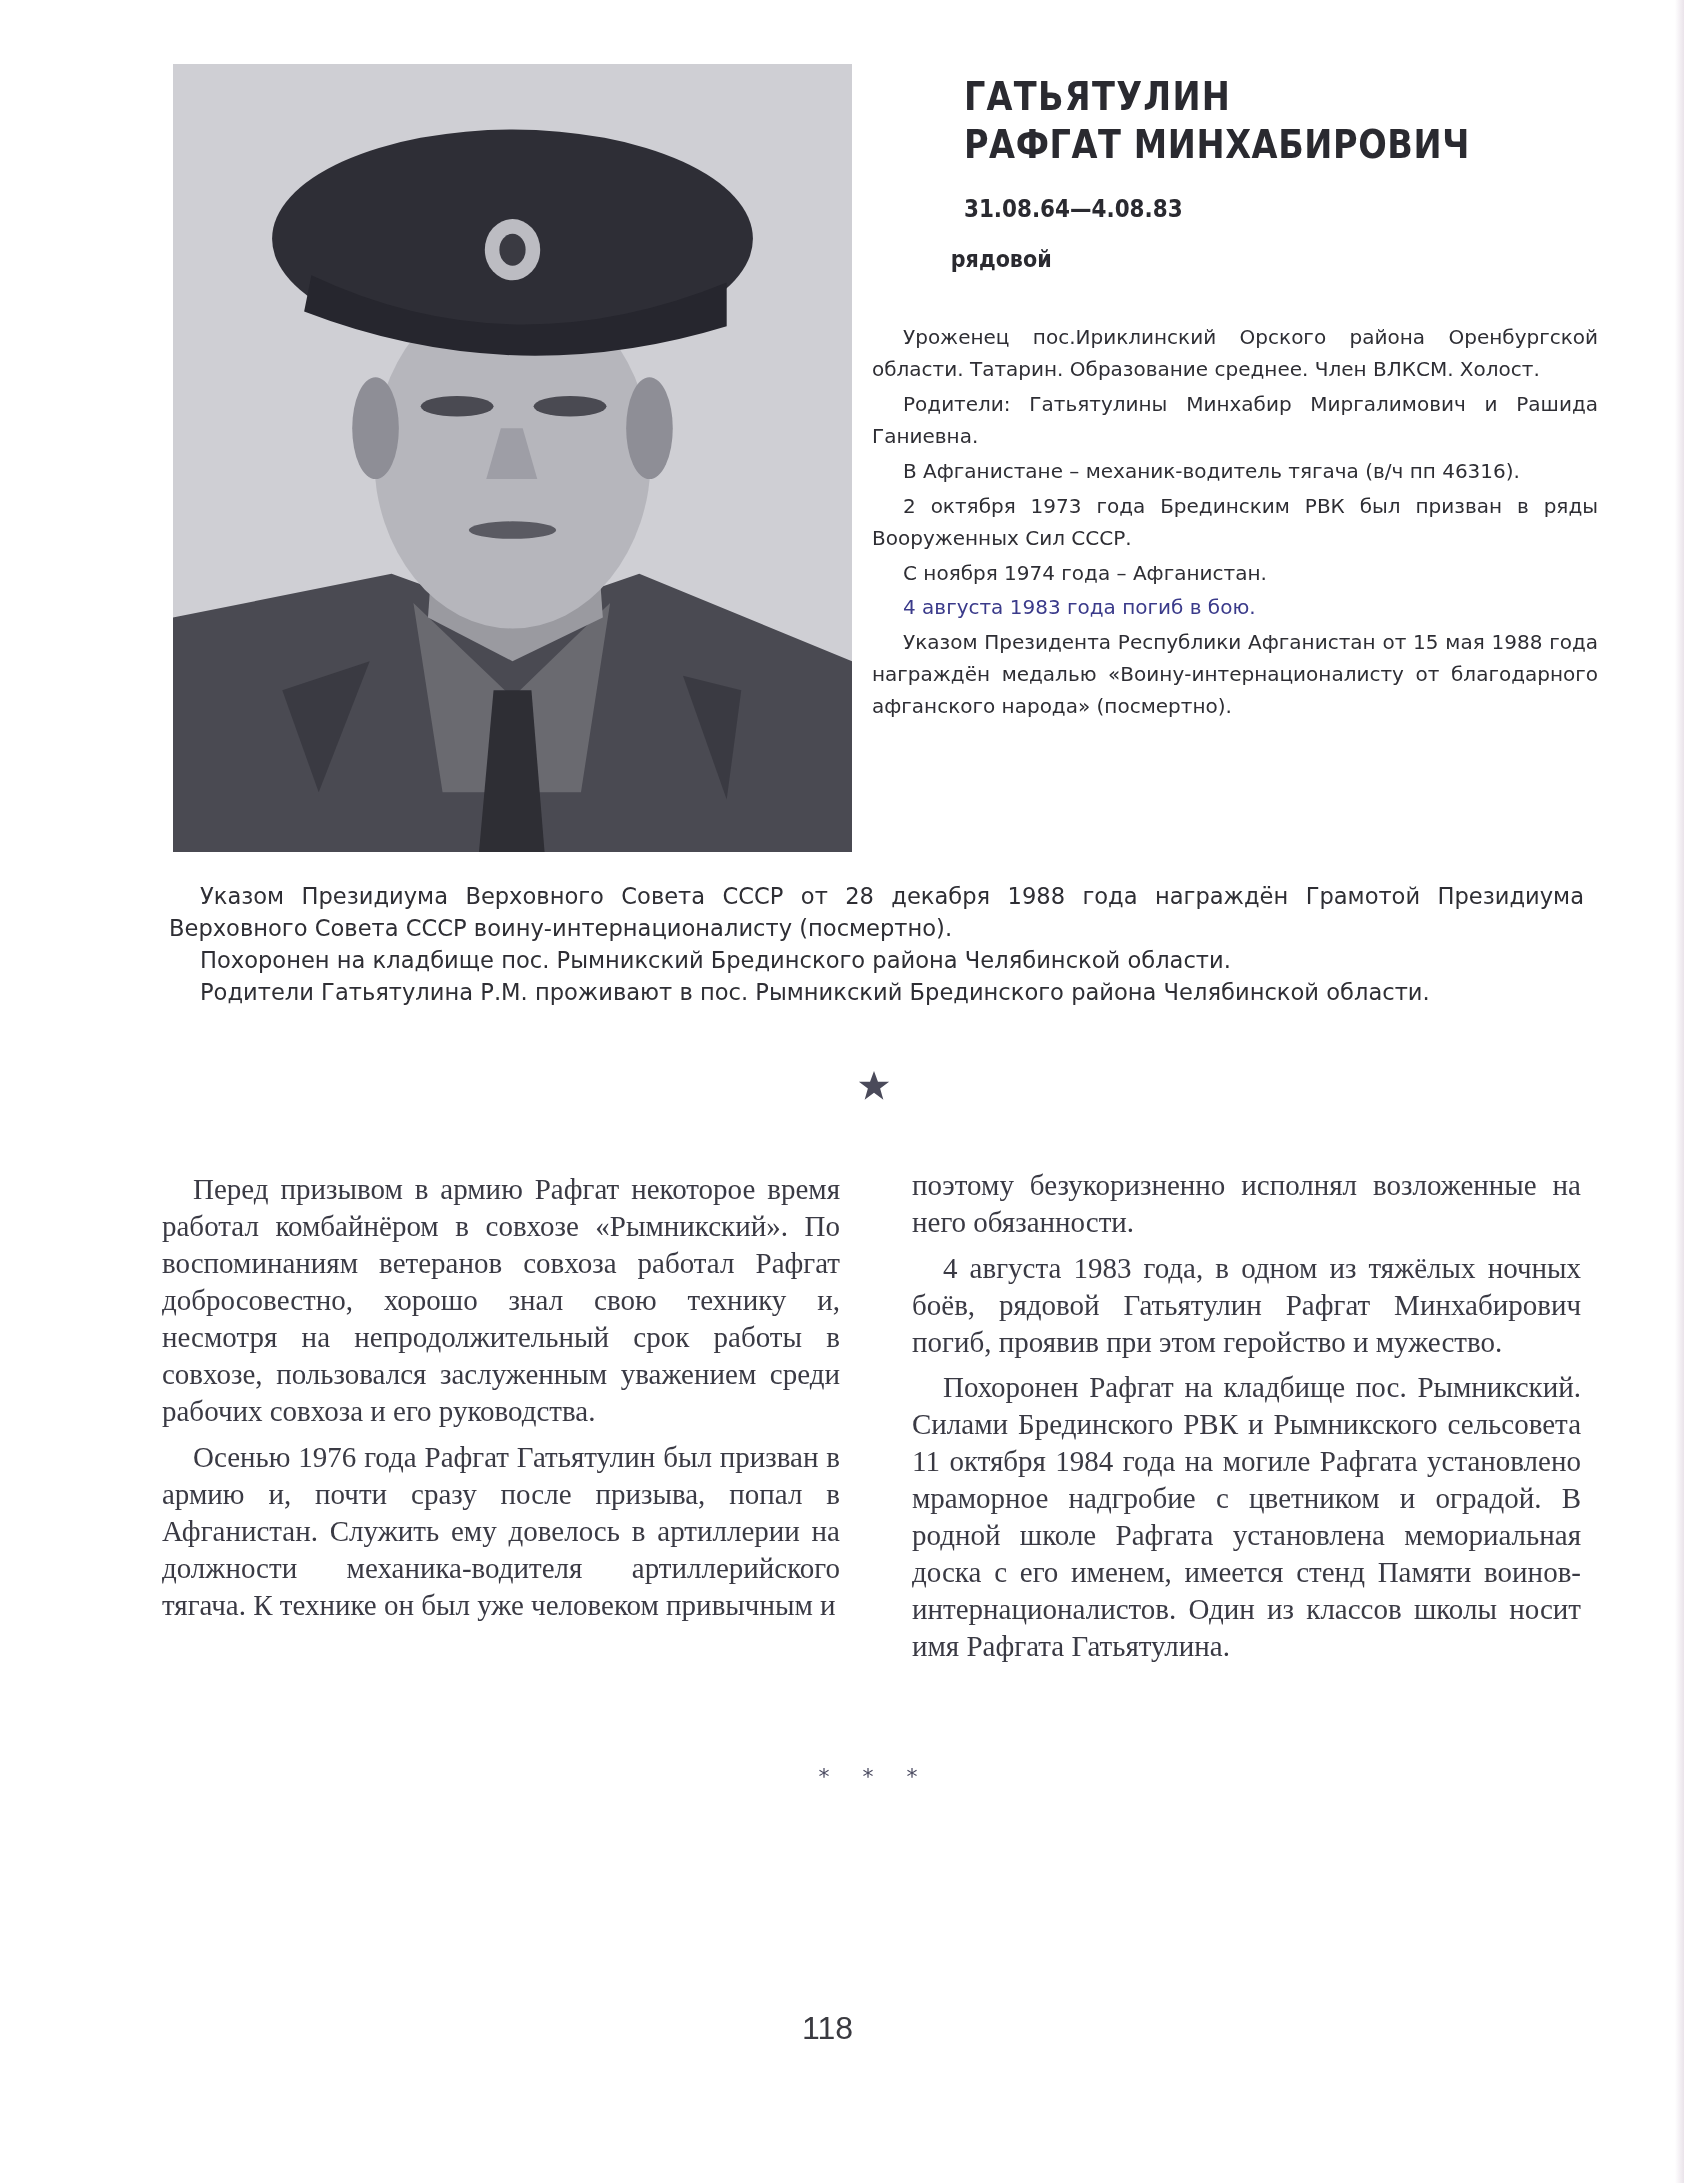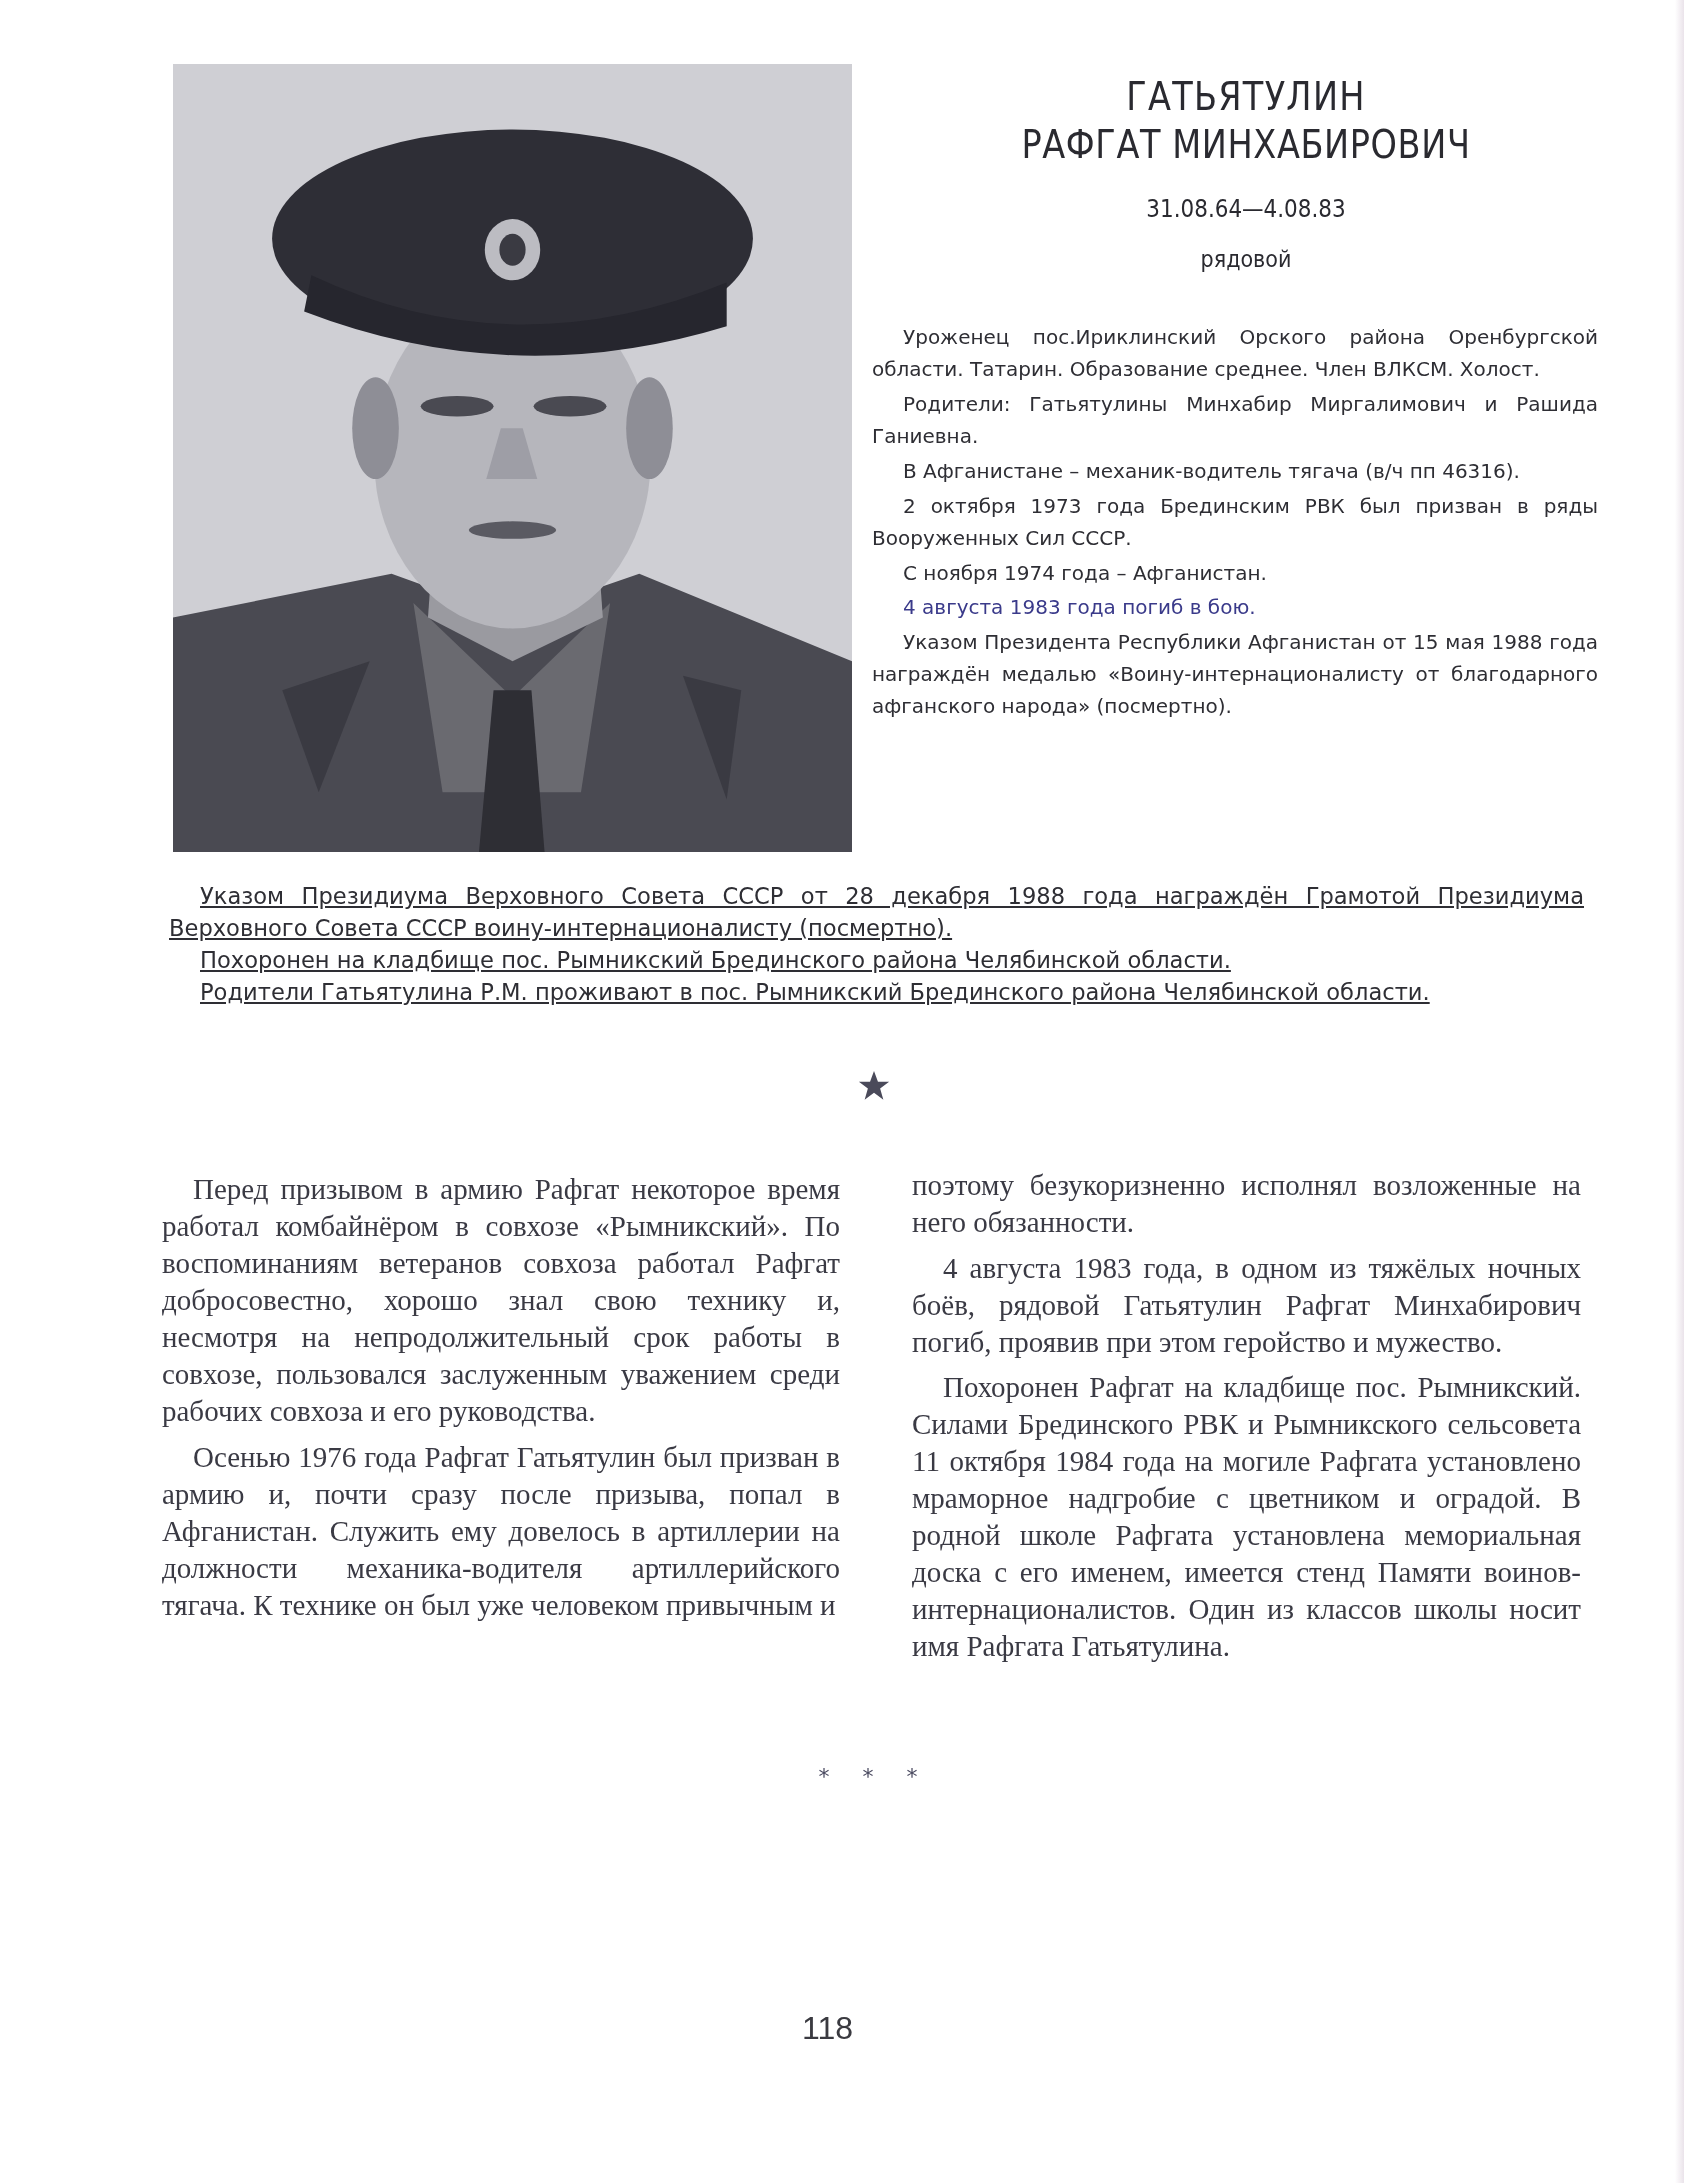--- a/index.html
+++ b/index.html
@@ -18,23 +18,23 @@
     .photo {
       position: absolute;
       left: 173px; top: 64px; width: 679px; height: 788px;
       background: #cdcdd2;
       overflow: hidden;
     }
     .photo svg { width: 100%; height: 100%; display: block; }
 
     .header {
       position: absolute; left: 918px; top: 73px; width: 656px;
-      text-align: center;
+      text-align: left;
       font-family: "DejaVu Sans", sans-serif;
-      font-weight: normal;
+      font-weight: bold;
       color: #2a2a30;
     }
     .surname { font-size: 39px; letter-spacing: 1.5px; line-height: 48px; transform: scaleX(0.86); }
     .given { font-size: 39px; letter-spacing: 0.7px; line-height: 48px; transform: scaleX(0.86); }
     .dates { font-size: 25px; margin-top: 25px; transform: scaleX(0.86); }
     .rank { font-size: 23px; margin-top: 23px; transform: scaleX(0.9); }
 
     .bio {
       position: absolute; left: 872px; top: 321px; width: 726px;
       font-family: "DejaVu Sans", sans-serif;
@@ -48,21 +48,21 @@
 
     .bio-wide {
       position: absolute; left: 169px; top: 880px; width: 1415px;
       font-family: "DejaVu Sans", sans-serif;
       font-size: 22.6px;
       line-height: 32px;
       text-align: justify;
       color: #2e2e34;
       transform-origin: left top;
     }
-    .bio-wide p { margin: 0 0 0 0; text-indent: 31px; text-decoration: underline; }
+    .bio-wide p { margin: 0 0 0 0; text-indent: 31px; }
 
     .star {
       position: absolute; left: 856px; top: 1068px; width: 36px; height: 36px;
     }
 
     .col {
       position: absolute; top: 1159px; width: 678px;
       font-family: "Liberation Serif", serif;
       font-size: 29px;
       line-height: 37px;

